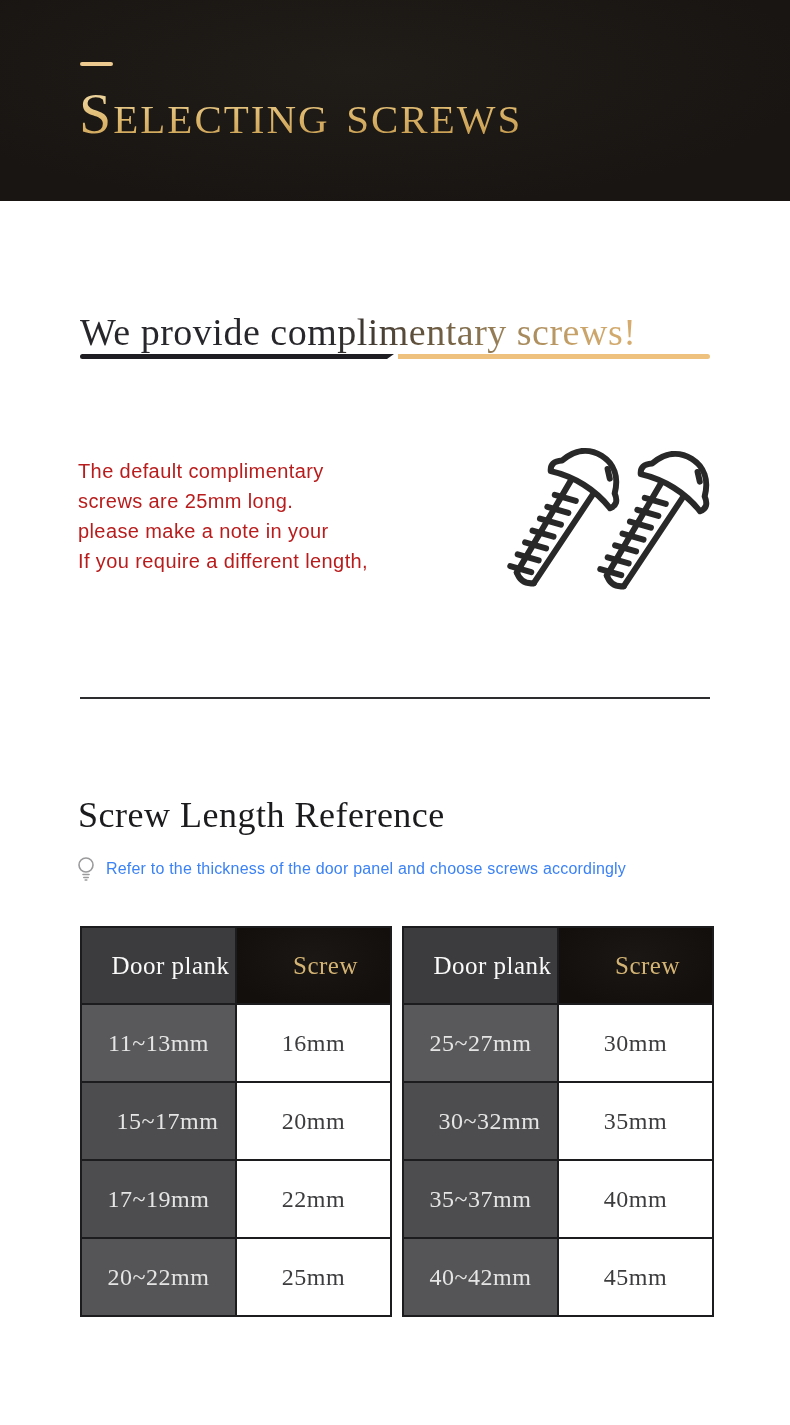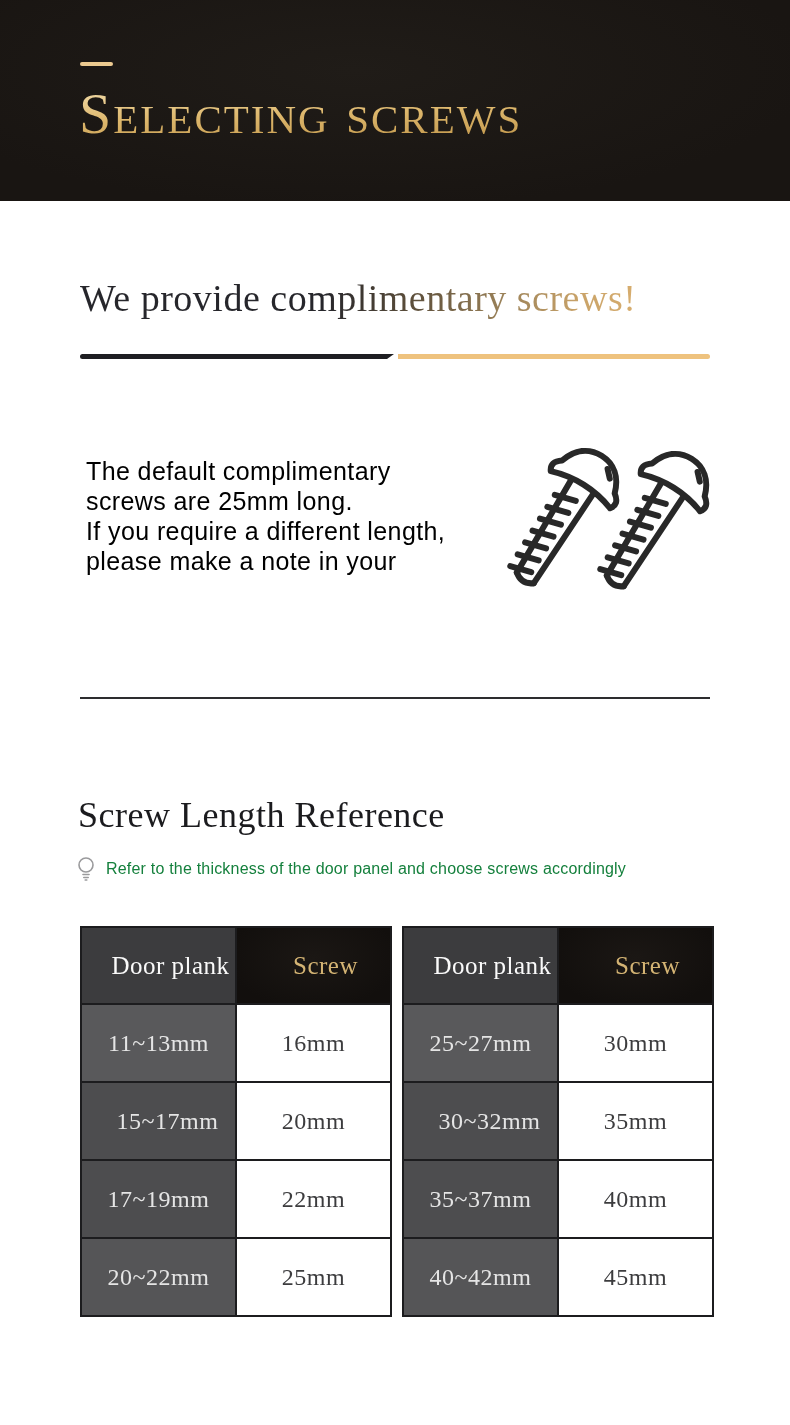--- a/index.html
+++ b/index.html
@@ -40,21 +40,21 @@
     background: linear-gradient(178deg, #f0d9a6 8%, #ddb76c 50%, #c09549 96%);
     -webkit-background-clip: text;
     background-clip: text;
     color: transparent;
     white-space: nowrap;
   }
 
   
   .promo-heading {
     position: absolute;
-    left: 80px; top: 276px;
+    left: 80px; top: 310px;
     font-family: "Liberation Serif", "DejaVu Serif", serif;
     font-size: 38px;
     font-weight: 400;
     letter-spacing: 0.5px;
     background: linear-gradient(90deg, #26262b 0%, #26262b 44%, #5d4f3b 60%, #9a8158 76%, #c9a369 90%, #d7ad6e 100%);
     -webkit-background-clip: text;
     background-clip: text;
     color: transparent;
     white-space: nowrap;
   }
@@ -73,25 +73,25 @@
   .underline-gold {
     width: 312px; height: 5px;
     margin-left: 4px;
     background: #eec27e;
     border-radius: 0 3px 3px 0;
   }
 
   
   .note {
     position: absolute;
-    left: 86px; top: 456px;
-    font-size: 25px;
+    left: 78px; top: 456px;
+    font-size: 20px;
     line-height: 30px;
     letter-spacing: 0.4px;
-    color: #000000;
+    color: #b91c1c;
   }
 
   
   .screws {
     position: absolute;
     left: 476px; top: 438px;
     width: 255px; height: 172px;
   }
 
   
@@ -116,21 +116,21 @@
   .tip {
     position: absolute;
     left: 76px; top: 856px;
     display: flex;
     align-items: center;
     gap: 10px;
   }
   .tip-text {
     font-size: 16px;
     letter-spacing: 0.2px;
-    color: #15803d;
+    color: #3b82f6;
     white-space: nowrap;
   }
 
   
   .ref-table {
     position: absolute;
     top: 926px;
     width: 312px;
     border-collapse: collapse;
     table-layout: fixed;
@@ -178,22 +178,22 @@
 
   <div class="promo-heading">We provide complimentary screws!</div>
   <div class="promo-underline">
     <div class="underline-dark"></div>
     <div class="underline-gold"></div>
   </div>
 
   <div class="note">
     <div>The default complimentary</div>
     <div>screws are 25mm long.</div>
+    <div>please make a note in your</div>
     <div>If you require a different length,</div>
-    <div>please make a note in your</div>
   </div>
 
   <svg class="screws" viewBox="0 0 255 172" xmlns="http://www.w3.org/2000/svg">
     <defs>
       <g id="screw-shape" fill="none" stroke="#282828" stroke-width="6" stroke-linecap="round" stroke-linejoin="round">
         <path d="M -35,-31 Q -41,-39 -31,-46 C -26,-62 -15,-71 0,-71 C 15,-71 26,-62 31,-46 Q 41,-39 35,-31 Q 18,-37 0,-37 Q -18,-37 -35,-31 Z"></path>
         <path d="M 12,-63 L 19,-56"></path>
         <path d="M -13,-33 L -10,73"></path>
         <path d="M 13,-33 L 10,73"></path>
         <path d="M -10,73 Q 0,81 10,73"></path>

